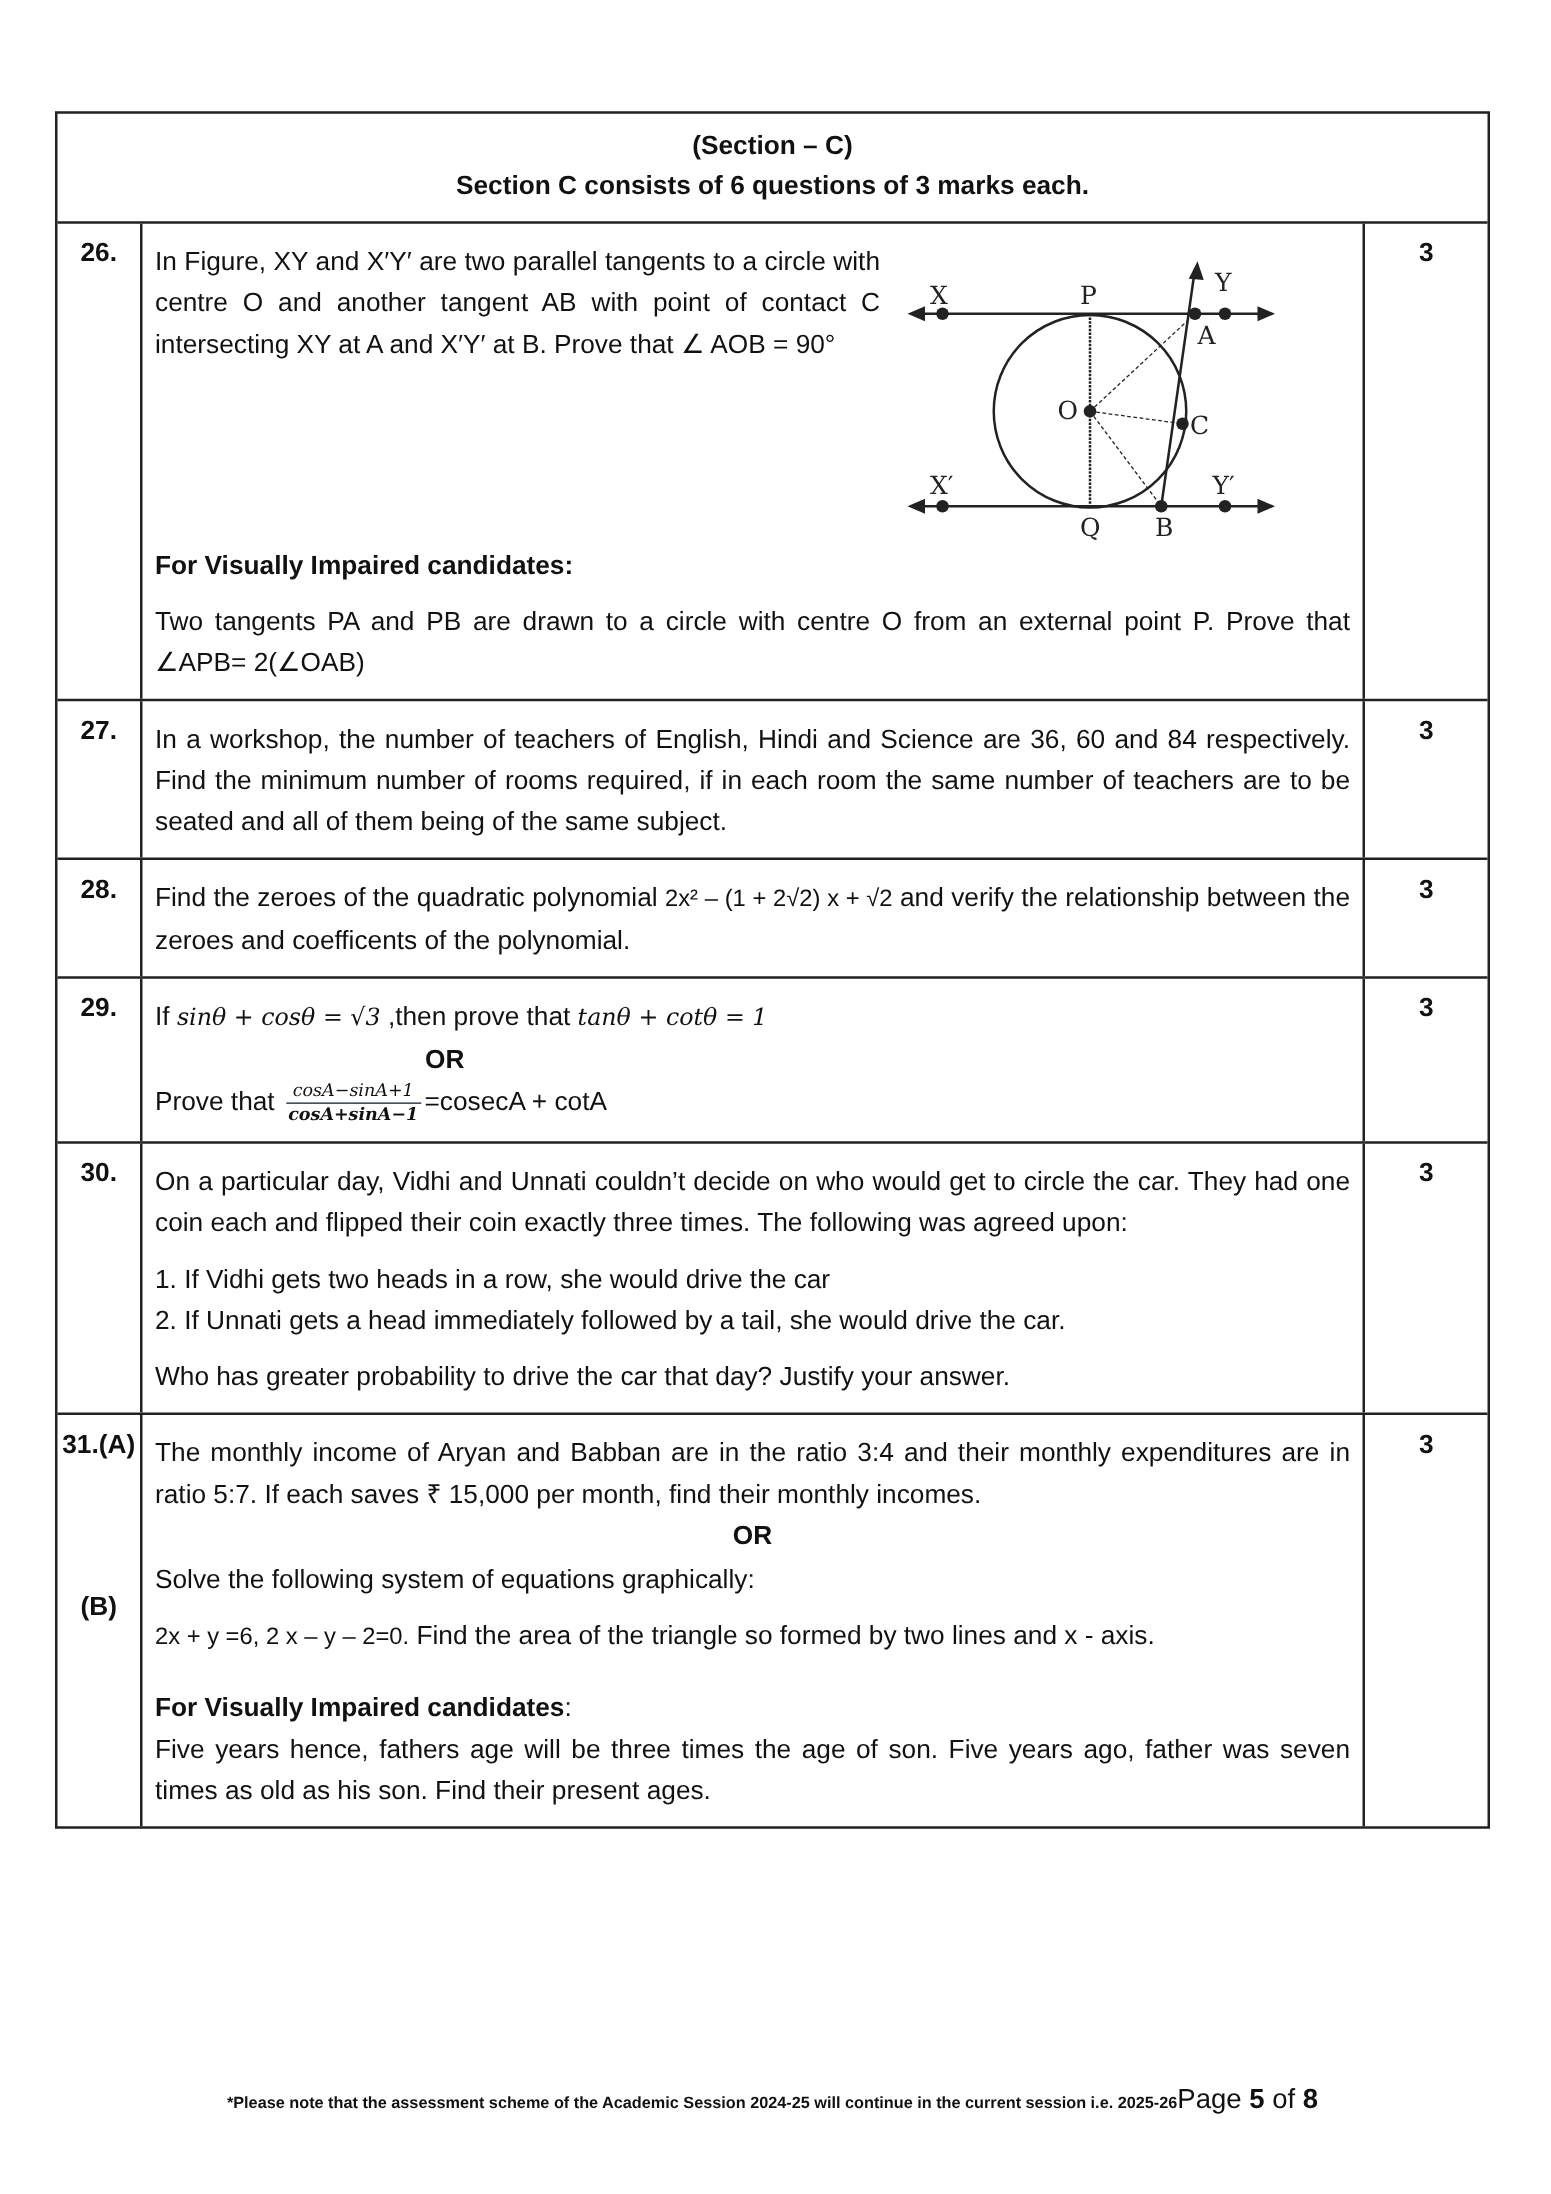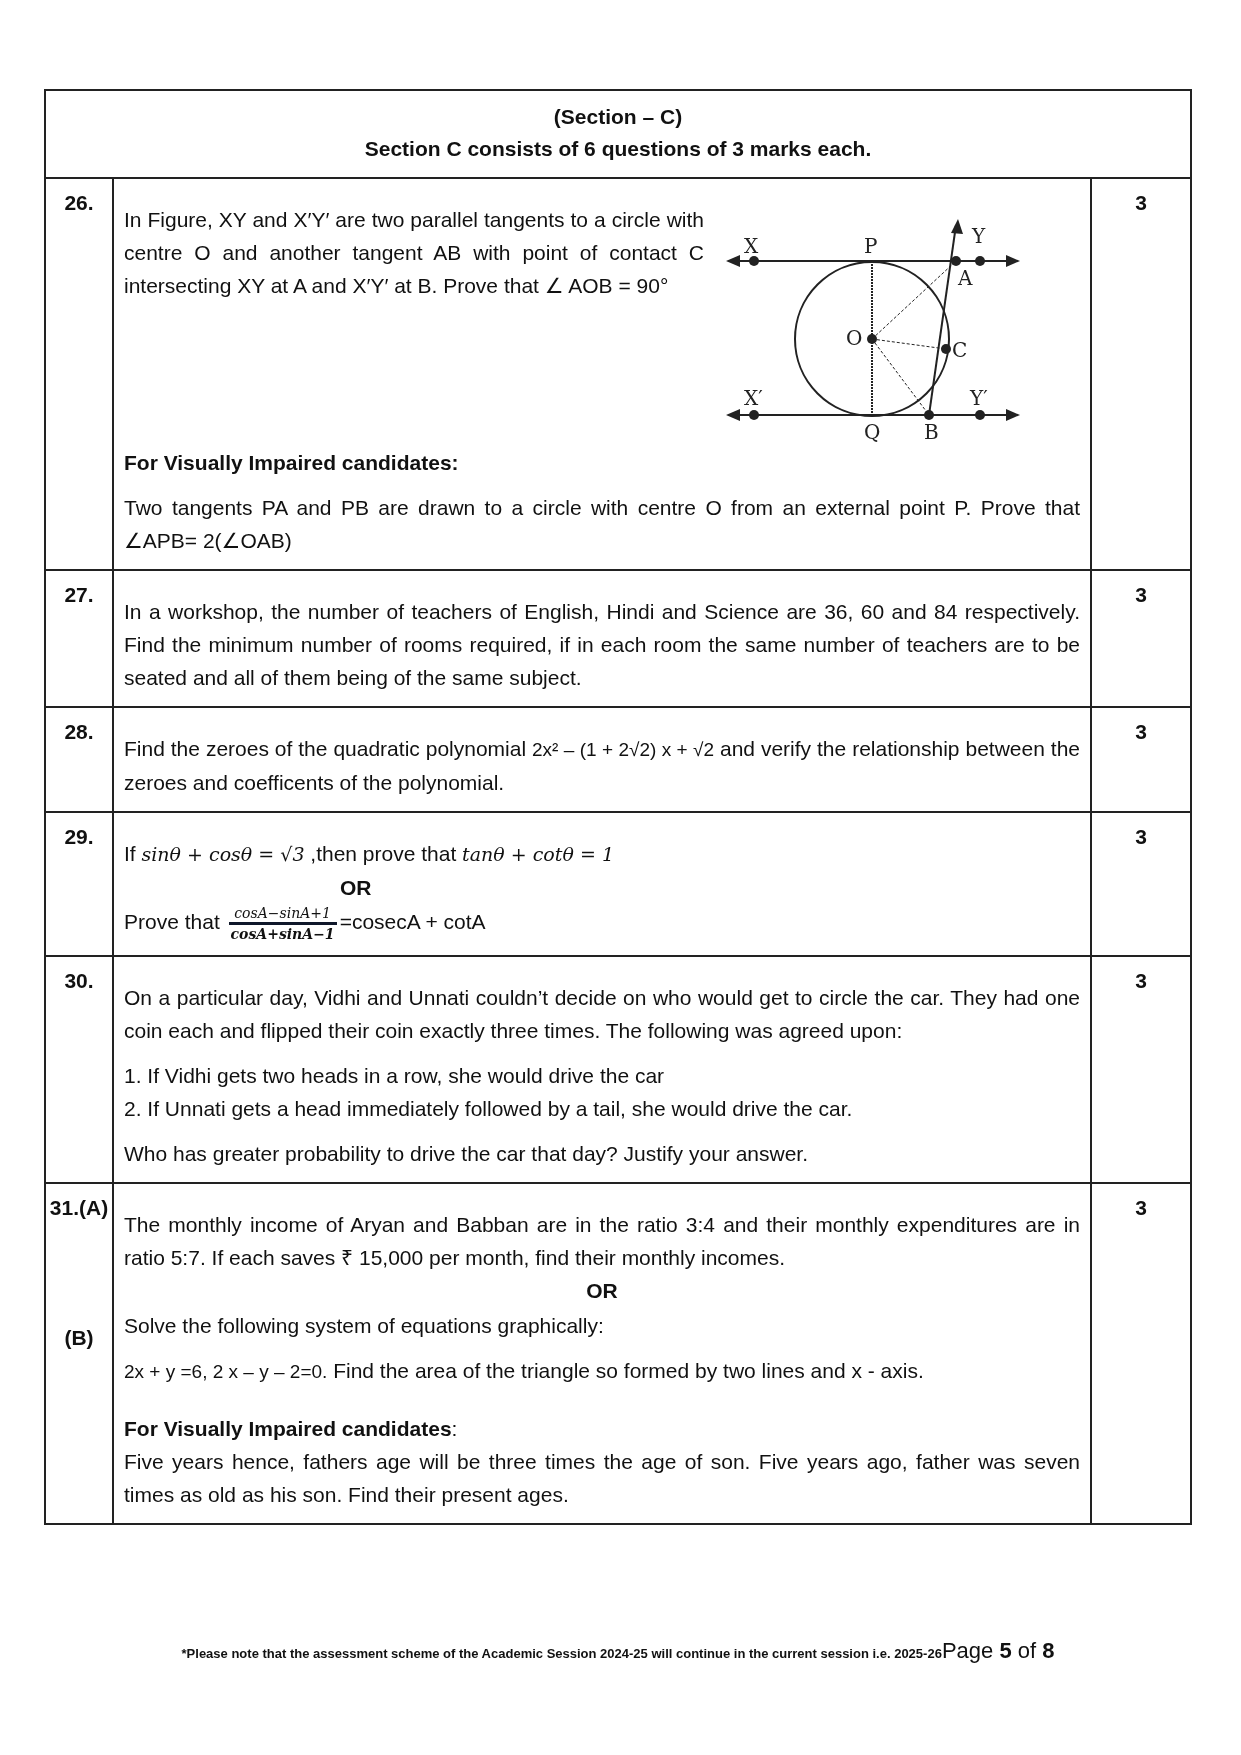--- a/index.html
+++ b/index.html
@@ -7,39 +7,39 @@
          font-family: "Liberation Sans", sans-serif; color: #111; }
   .sheet { position: absolute; left: 44px; top: 89px; width: 1148px;
            border: 2px solid #222; box-sizing: border-box; }
   .sec-head { text-align: center; font-weight: bold; font-size: 21px; line-height: 32px;
               padding: 10px 0 12px 0; border-bottom: 2px solid #222; }
   .row { display: flex; border-bottom: 2px solid #222; }
   .row:last-child { border-bottom: none; border-radius: 17px; }
   .qno { width: 68px; flex: none; border-right: 2px solid #222; box-sizing: border-box;
          text-align: center; font-weight: bold; font-size: 21px; padding-top: 12px; position: relative; }
   .qbody { flex: 1; border-right: 2px solid #222; box-sizing: border-box;
-           padding: 24px 10px 12px 10px; font-size: 21px; line-height: 33px; text-align: justify; }
+           padding: 14px 10px 12px 10px; font-size: 21px; line-height: 33px; text-align: justify; }
   .marks { width: 98px; flex: none; text-align: center; font-weight: bold; font-size: 21px; padding-top: 12px; }
   .bold { font-weight: bold; }
   .or { text-align: center; font-weight: bold; }
   .math { font-family: "DejaVu Serif", serif; font-style: italic; font-size: 19px; }
   .mathn { font-family: Liberation Sans, sans-serif; font-size: 19px; }
   .gap { height: 12px; }
   .q26-wrap { display: flex; }
   .q26-text { width: 580px; }
   .fig { width: 300px; height: 225px; margin-left: 20px; margin-top: 16px; }
   .frac { display: inline-block; vertical-align: middle; text-align: center; font-family: "DejaVu Serif", serif;
           font-style: italic; font-size: 14px; line-height: 18px; margin: 0 3px; }
-  .frac .num { display: block; border-bottom: 3px solid #0f172a; padding: 0 2px; }
+  .frac .num { display: block; border-bottom: 1px solid #0f172a; padding: 0 2px; }
   .frac .den { display: block; padding: 0 2px; font-weight: bold; }
   .sub-b { position: absolute; left: 0; right: 0; text-align: center; }
   .footer { position: absolute; left: 44px; top: 1638px; width: 1148px; display: flex;
             justify-content: center; align-items: baseline; }
   .foot-note { font-weight: bold; font-size: 13px; }
-  .page-no { font-size: 22px; }
+  .page-no { font-size: 22px; margin-top: 28px; }
   .page-no b { font-weight: bold; }
   ol.cond { list-style: none; padding: 0; margin: 0; }
 </style>
 </head>
 <body>
 
 <div class="sheet">
   <div class="sec-head">
     <div>(Section – C)</div>
     <div>Section C consists of 6 questions of 3 marks each.</div>

